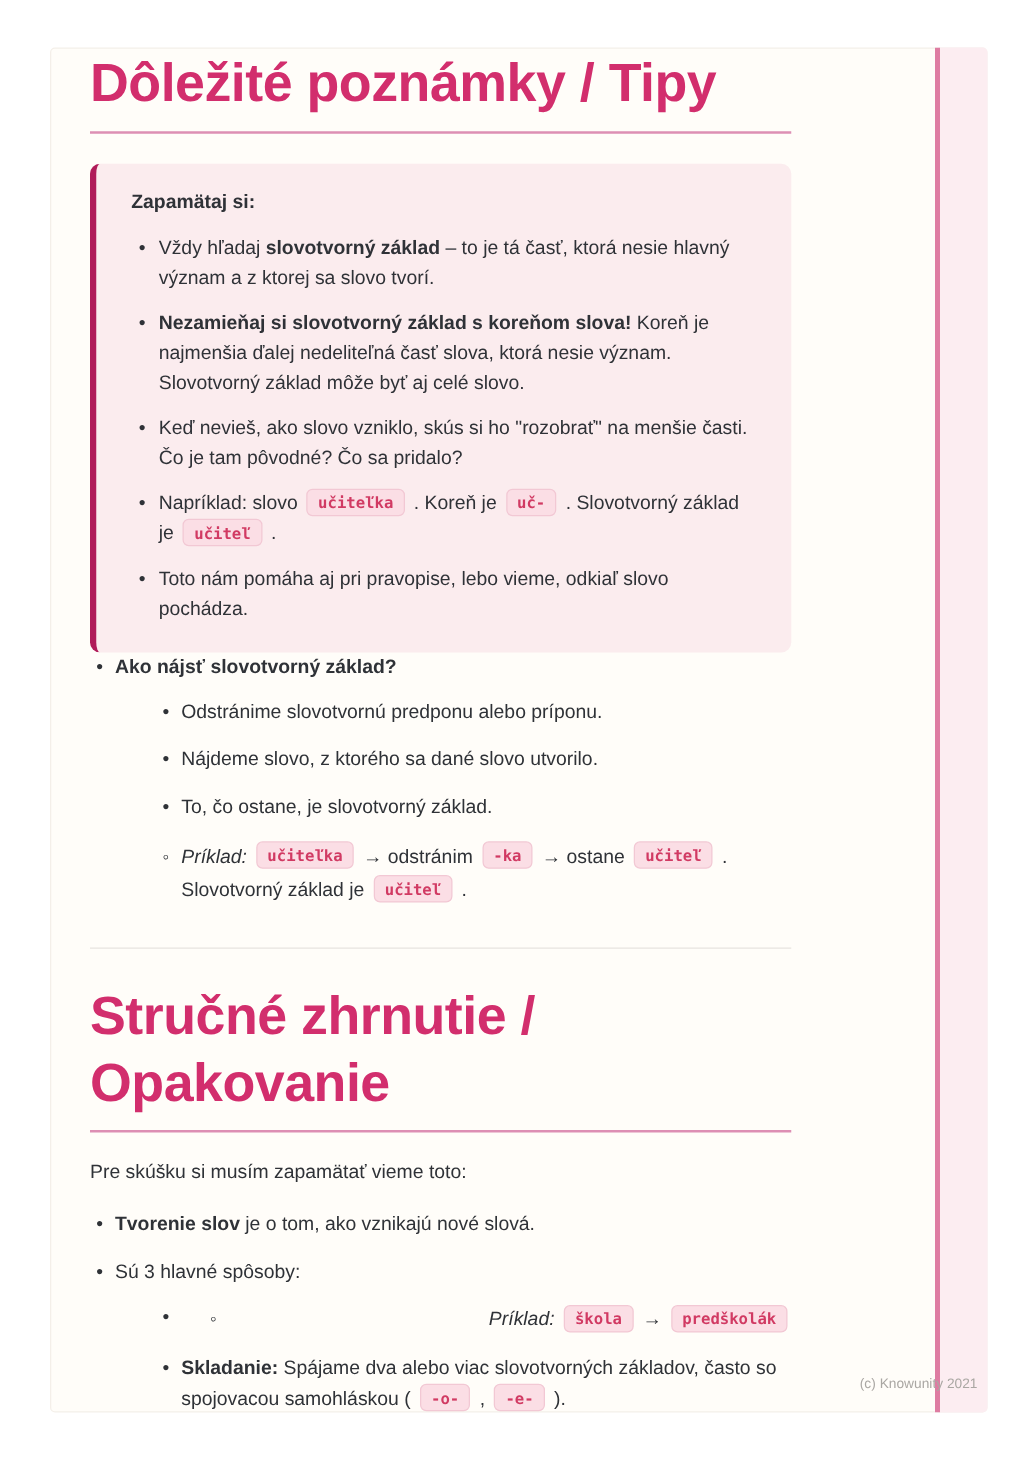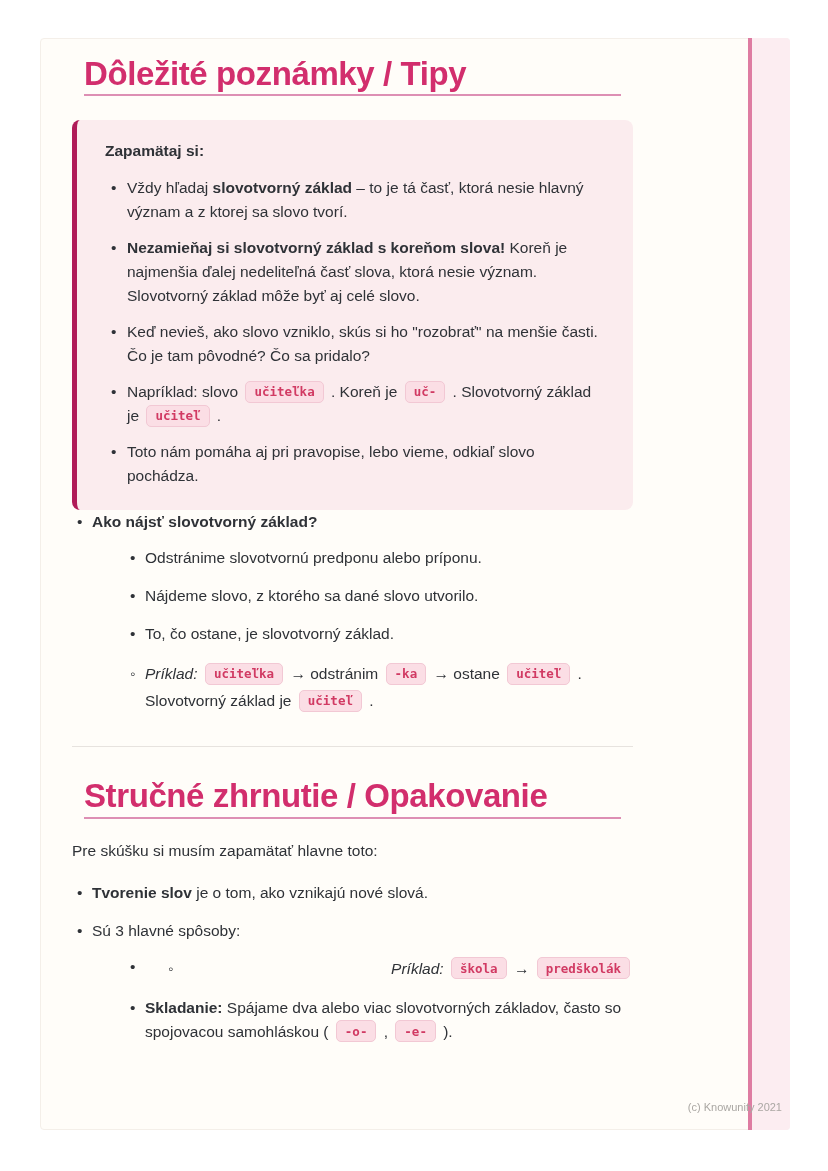--- a/index.html
+++ b/index.html
@@ -15,22 +15,22 @@
     border:1px solid #f4efe9;border-radius:4px;box-sizing:border-box;
   }
   .ribbon{
     position:absolute;top:-1px;right:-1px;height:calc(100% + 2px);width:38px;
     background:var(--ribbon_bg,#fcedf1);
     border-left:4px solid var(--ribbon_line,#de7ca2);
     border-radius:0 4px 4px 0;z-index:1;
   }
   .content{position:relative;margin-left:31px;width:561px;z-index:2;}
   h1,h2{
-    font-size:33px;line-height:1.25;font-weight:700;letter-spacing:-0.4px;
-    color:var(--accent,#d22e6d);margin:12px;
+    font-size:43px;line-height:1.25;font-weight:700;letter-spacing:-0.4px;
+    color:var(--accent,#d22e6d);margin:0;padding-bottom:10px;
     border-bottom:2px solid var(--heading_rule,#dd8fb4);
   }
   h1{padding-top:2px;}
   
   .callout{
     margin-top:24px;
     background:var(--callout_bg,#fbecee);
     border-left:5px solid var(--callout_border,#b01b59);
     border-radius:8px;
     padding:19px 26px 22px 28px;box-sizing:border-box;
@@ -103,21 +103,21 @@
           <li>To, čo ostane, je slovotvorný základ.</li>
           <li class="circle example"><span class="i">Príklad:</span> <span class="chip">učiteľka</span> → odstránim <span class="chip">-ka</span> → ostane <span class="chip">učiteľ</span> . Slovotvorný základ je <span class="chip">učiteľ</span> .</li>
         </ul>
       </li>
     </ul>
 
     <hr class="divider">
 
     <h2>Stručné zhrnutie / Opakovanie</h2>
 
-    <p class="intro">Pre skúšku si musím zapamätať hlavne toto:</p>
+    <p class="intro">Pre skúšku si musím zapamätať vieme toto:</p>
 
     <ul class="summary-list">
       <li><span class="b">Tvorenie slov</span> je o tom, ako vznikajú nové slová.</li>
       <li>
         <span>Sú 3 hlavné spôsoby:</span>
         <ul class="sub">
           <li>
             <ul class="subsub">
               <li class="circle example"><span class="i">Príklad:</span> <span class="chip">škola</span> → <span class="chip">predškolák</span></li>
             </ul>

